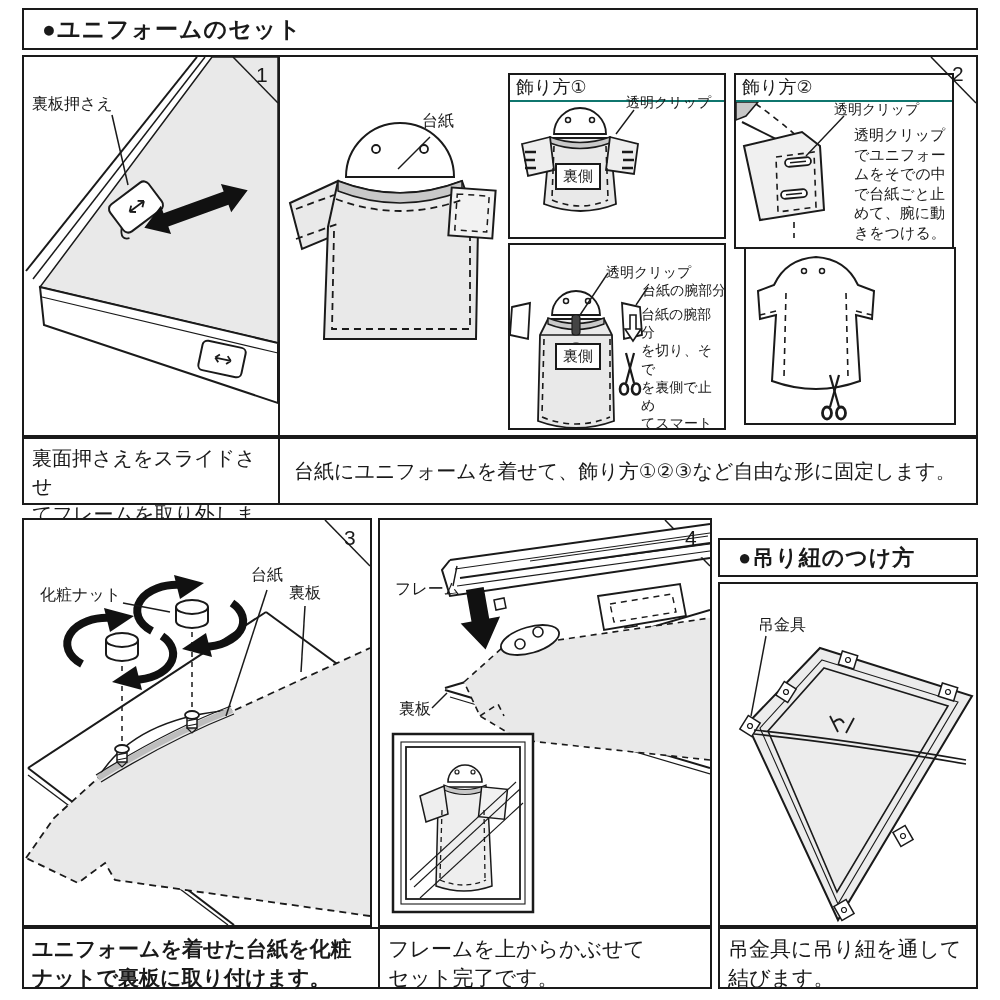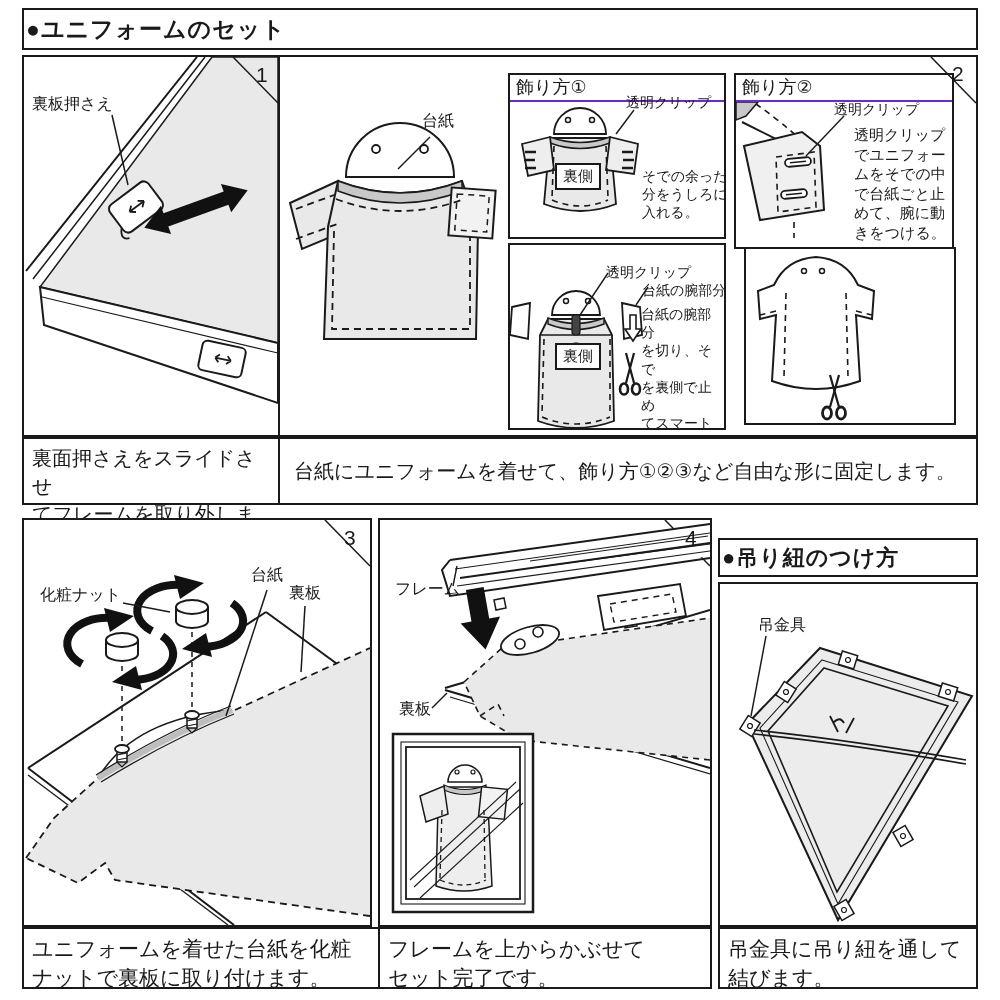--- a/index.html
+++ b/index.html
@@ -1,25 +1,25 @@
 <!DOCTYPE html>
 <html><head>
 <meta charset="utf-8">
 <style>
   html,body{margin:0;padding:0;background:#fff;}
   .stage{position:relative;width:1000px;height:1000px;background:#fff;overflow:hidden;
          font-family:"Liberation Sans","DejaVu Sans",sans-serif;color:#1a1a1a;}
   .panel{position:absolute;border:2px solid #1a1a1a;background:#fff;box-sizing:border-box;}
   .titlebar{position:absolute;border:2px solid #1a1a1a;background:#fff;box-sizing:border-box;
-            display:flex;align-items:center;padding-left:2px;font-size:23px;font-weight:bold;letter-spacing:1px;}
+            display:flex;align-items:center;padding-left:18px;font-size:23px;font-weight:bold;letter-spacing:1px;}
   .cap{position:absolute;border:2px solid #1a1a1a;background:#fff;box-sizing:border-box;
        font-size:20px;line-height:1.4;padding:5px 8px;white-space:pre-line;}
   .cap.mid{display:flex;align-items:center;padding-left:14px;}
   .mbox{position:absolute;border:2px solid #1a1a1a;background:#fff;box-sizing:border-box;}
-  .mtitle{position:absolute;left:0;top:0;right:0;height:27px;border-bottom:2px solid #6d28d9;
+  .mtitle{position:absolute;left:0;top:0;right:0;height:27px;border-bottom:2px solid #0f766e;
           font-size:18px;line-height:25px;padding-left:6px;box-sizing:border-box;}
   .lbl{position:absolute;font-size:16px;line-height:1.1;white-space:nowrap;}
   .lbl.s{font-size:14px;}
   .note{position:absolute;font-size:14px;line-height:1.3;white-space:pre-line;}
   .badge{position:absolute;font-size:21px;}
   .tagbox{position:absolute;border:2px solid #1a1a1a;background:#fff;box-sizing:border-box;
           text-align:center;font-size:15px;display:flex;align-items:center;justify-content:center;}
   svg{position:absolute;overflow:hidden;}
   .ln{stroke:#1a1a1a;fill:none;}
 </style>
@@ -86,23 +86,20 @@
         <path d="M40,36 L34,102 Q71,116 106,102 L100,36 Z" fill="#e9e9e9" stroke="#1a1a1a" stroke-width="1.8"></path>
         <path d="M40,35 Q70,46 100,35 L100,41 Q70,52 40,41 Z" fill="#c8c8c8" stroke="#1a1a1a" stroke-width="1.4"></path>
         <polygon points="12,42 40,35 44,68 18,74" fill="#eee" stroke="#1a1a1a" stroke-width="1.8"></polygon>
         <polygon points="100,35 128,42 124,72 96,68" fill="#eee" stroke="#1a1a1a" stroke-width="1.8"></polygon>
         <path class="ln" d="M15,50 h11 M14,58 h11 M15,66 h11 M112,50 h11 M113,58 h11 M112,66 h11" stroke-width="2.4"></path>
         <path d="M44,44 L42,96 M96,44 L98,96 M42,98 Q71,110 98,98" fill="none" stroke="#1a1a1a" stroke-width="1.6" stroke-dasharray="6 5"></path>
         <line class="ln" x1="124" y1="8" x2="106" y2="32" stroke-width="1.4"></line>
       </svg>
       <div class="lbl s" style="left:116px;top:20px;">透明クリップ</div>
       <div class="tagbox" style="left:45px;top:88px;width:46px;height:27px;">裏側</div>
-      <div class="note" style="left:132px;top:92px;width:86px;">そでの余った
-分をうしろに
-入れる。</div>
     </div>
 
     <div class="mbox" style="left:454px;top:16px;width:220px;height:176px;padding-left:28px;">
       <div class="mtitle">飾り方②</div>
       <svg width="216" height="137" viewBox="0 0 216 137" style="left:0;top:27px;">
         <polygon points="0,0 22,0 10,14 0,18" fill="#c8c8c8" stroke="#1a1a1a" stroke-width="1.5"></polygon>
         <line class="ln" x1="6" y1="20" x2="70" y2="52" stroke-width="2"></line>
         <path d="M20,2 Q46,20 74,46" fill="none" stroke="#1a1a1a" stroke-width="1.6" stroke-dasharray="6 5"></path>
         <polygon points="8,44 66,30 84,44 88,108 24,118" fill="#f0f0f0" stroke="#1a1a1a" stroke-width="2"></polygon>
         <path d="M40,55 L78,50 L80,105 L42,110 Z" fill="none" stroke="#1a1a1a" stroke-width="1.6" stroke-dasharray="6 5"></path>
@@ -235,21 +232,21 @@
 
       <line class="ln" x1="99" y1="83" x2="146" y2="92" stroke-width="1.5"></line>
       <line class="ln" x1="243" y1="70" x2="202" y2="196" stroke-width="1.5"></line>
       <line class="ln" x1="281" y1="86" x2="277" y2="152" stroke-width="1.5"></line>
     </svg>
     <div class="lbl" style="left:16px;top:66px;">化粧ナット</div>
     <div class="lbl" style="left:227px;top:46px;">台紙</div>
     <div class="lbl" style="left:265px;top:64px;">裏板</div>
     <div class="badge" style="left:320px;top:6px;">3</div>
   </div>
-  <div class="cap" style="left:22px;top:927px;width:414px;height:62px;font-size:21px;">ユニフォームを着せた台紙を化粧
+  <div class="cap" style="left:22px;top:927px;width:414px;height:62px;font-size:21px;font-weight:bold;">ユニフォームを着せた台紙を化粧
 ナットで裏板に取り付けます。</div>
 
   <div class="panel" style="left:378px;top:518px;width:334px;height:409px;">
     <svg width="330" height="405" viewBox="0 0 330 405" style="left:0;top:0;">
       <line class="ln" x1="285" y1="0" x2="330" y2="46" stroke-width="1.5"></line>
 
       <polygon points="70,40 330,4 330,36 76,74" fill="#fff"></polygon>
       <line class="ln" x1="70" y1="40" x2="330" y2="4" stroke-width="2"></line>
       <line class="ln" x1="75" y1="49" x2="330" y2="13" stroke-width="1.2"></line>
       <line class="ln" x1="80" y1="58" x2="330" y2="23" stroke-width="2"></line>

